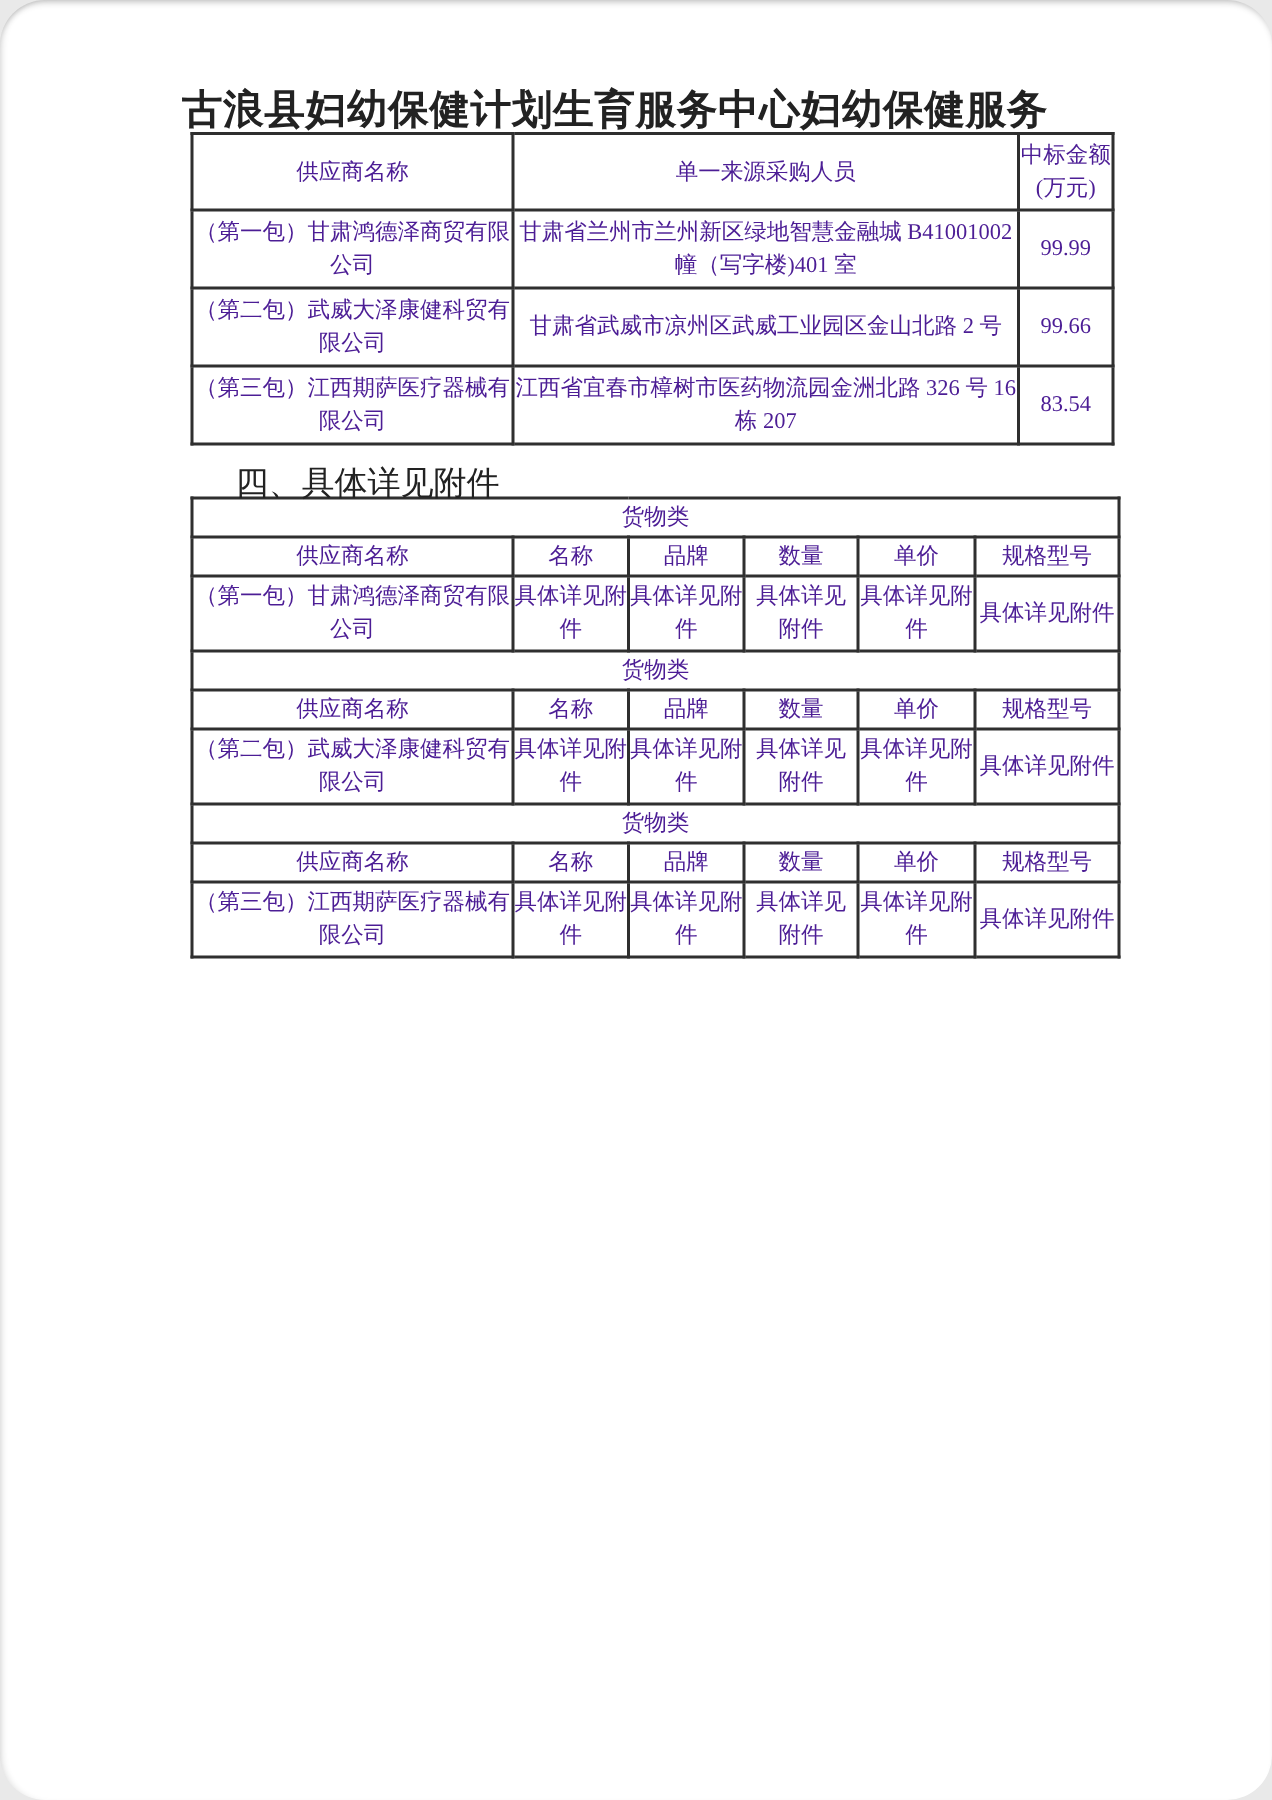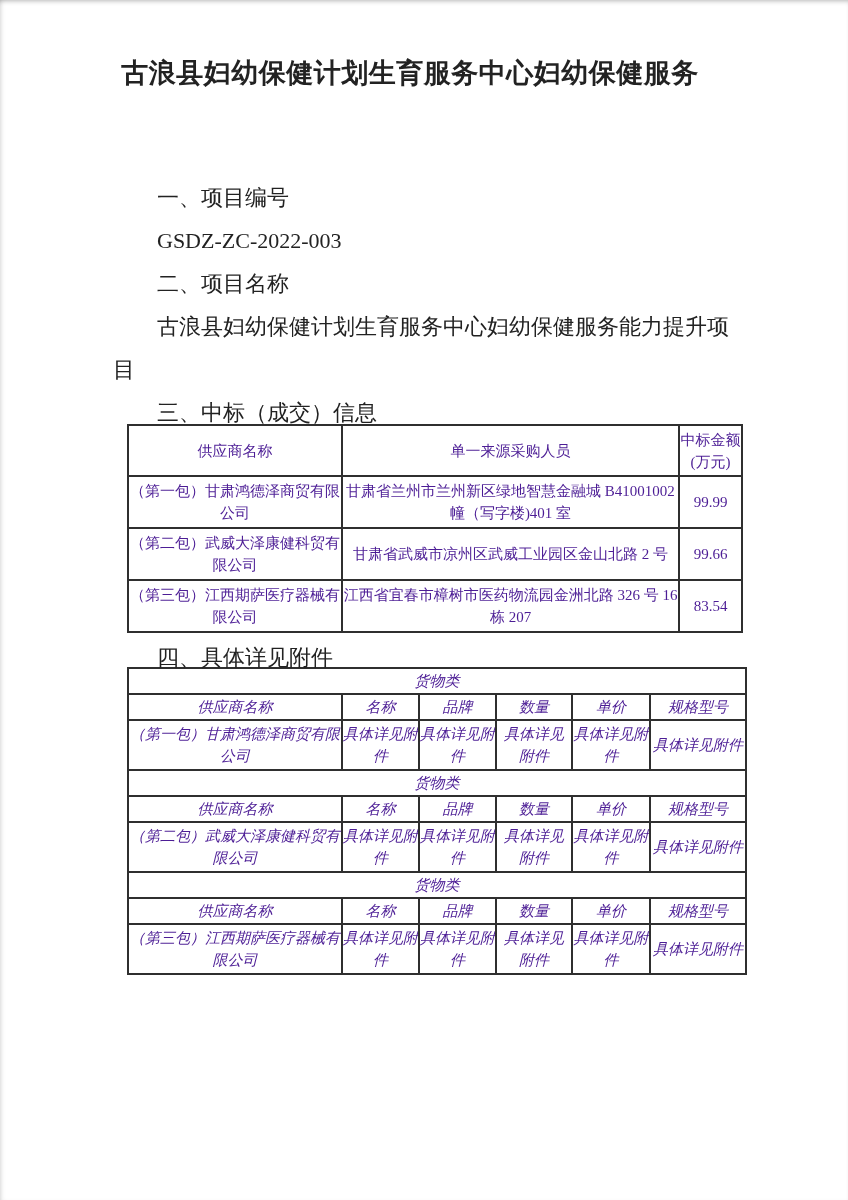--- a/index.html
+++ b/index.html
@@ -8,20 +8,21 @@
     width: 848px;
     height: 1200px;
     margin: 0 auto;
     background: #ffffff;
     box-sizing: border-box;
     padding-top: 48px;
     font-family: "Liberation Serif", "DejaVu Serif", serif;
     color: #222222;
     overflow: hidden;
     box-shadow: inset 0 4px 5px -3px rgba(0,0,0,0.28), inset 4px 0 5px -3px rgba(0,0,0,0.14);
+    border-radius: 30px;
   }
   .title-block {
     width: 620px;
     margin-left: 100px;
     text-align: center;
     font-size: 27px;
     font-weight: bold;
     line-height: 50px;
     letter-spacing: 0.5px;
   }
@@ -48,42 +49,35 @@
     border: 2px solid #2f2f2f;
     text-align: center;
     vertical-align: middle;
     padding: 0;
     word-break: normal;
     overflow: hidden;
   }
   .award-table { margin-top: -10px; }
   .award-table tr.hdr { height: 51px; }
   .award-table tr.data { height: 52px; }
-  .subject-table { margin-top: -4px; font-style: italic; }
+  .subject-table { margin-top: -4px; }
   .subject-table tr.band { height: 26px; }
   .subject-table tr.hdr { height: 26px; }
   .subject-table tr.data { height: 50px; }
   .experts-line { }
 </style>
 </head>
 <body>
 
 <div class="page">
 
   <div class="title-block">
     <div>古浪县妇幼保健计划生育服务中心妇幼保健服务</div>
   </div>
 
-  <div class="body-text">
-    <p class="indent">一、项目编号</p>
-    <p class="indent">GSDZ-ZC-2022-003</p>
-    <p class="indent">二、项目名称</p>
-    <p class="indent wrap-para">古浪县妇幼保健计划生育服务中心妇幼保健服务能力提升项目</p>
-    <p class="indent">三、中标（成交）信息</p>
-  </div>
 
   <table class="award-table">
     <colgroup>
       <col style="width:214px">
         <col style="width:337px">
         <col style="width:63px">
     </colgroup>
     <tbody>
         <tr class="hdr">
       <td>供应商名称</td>

